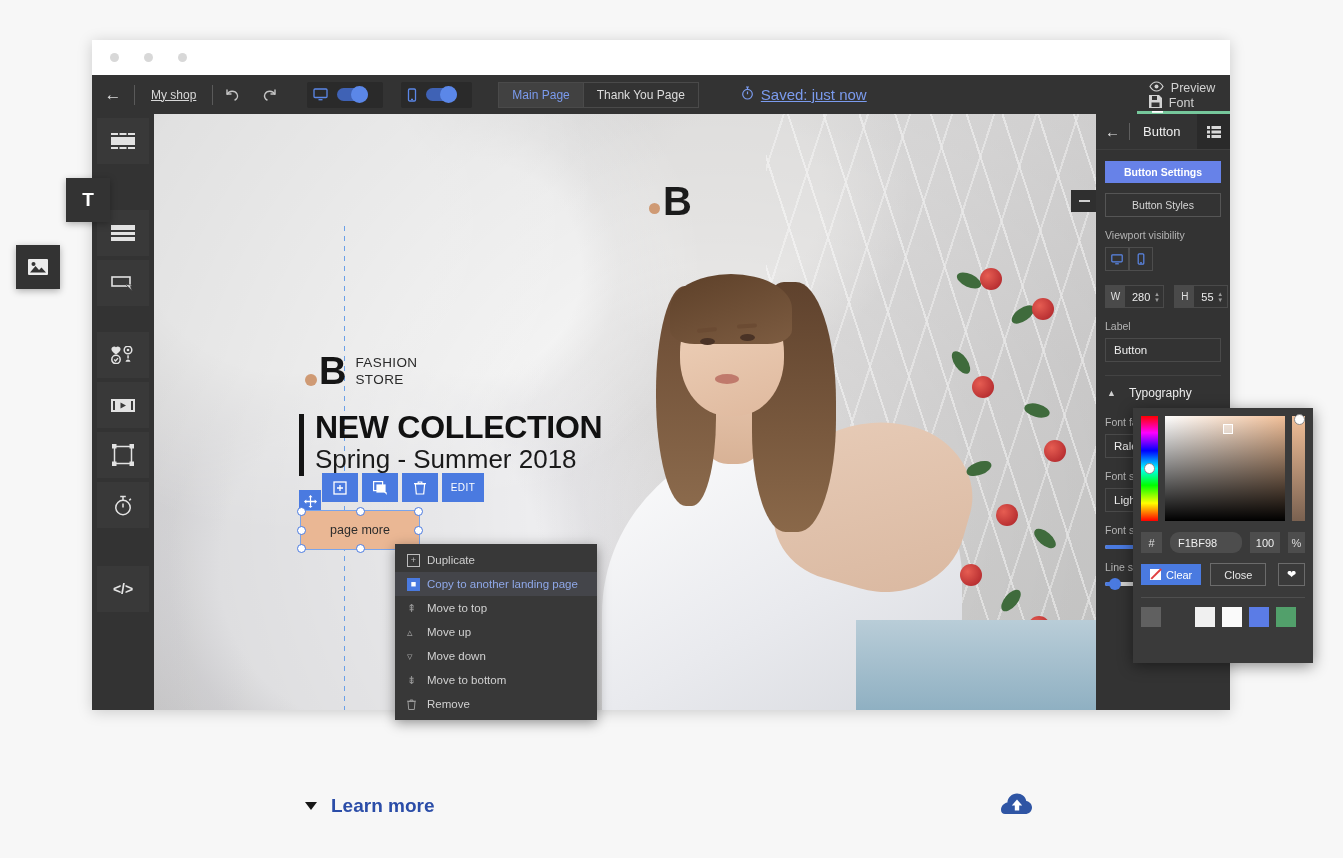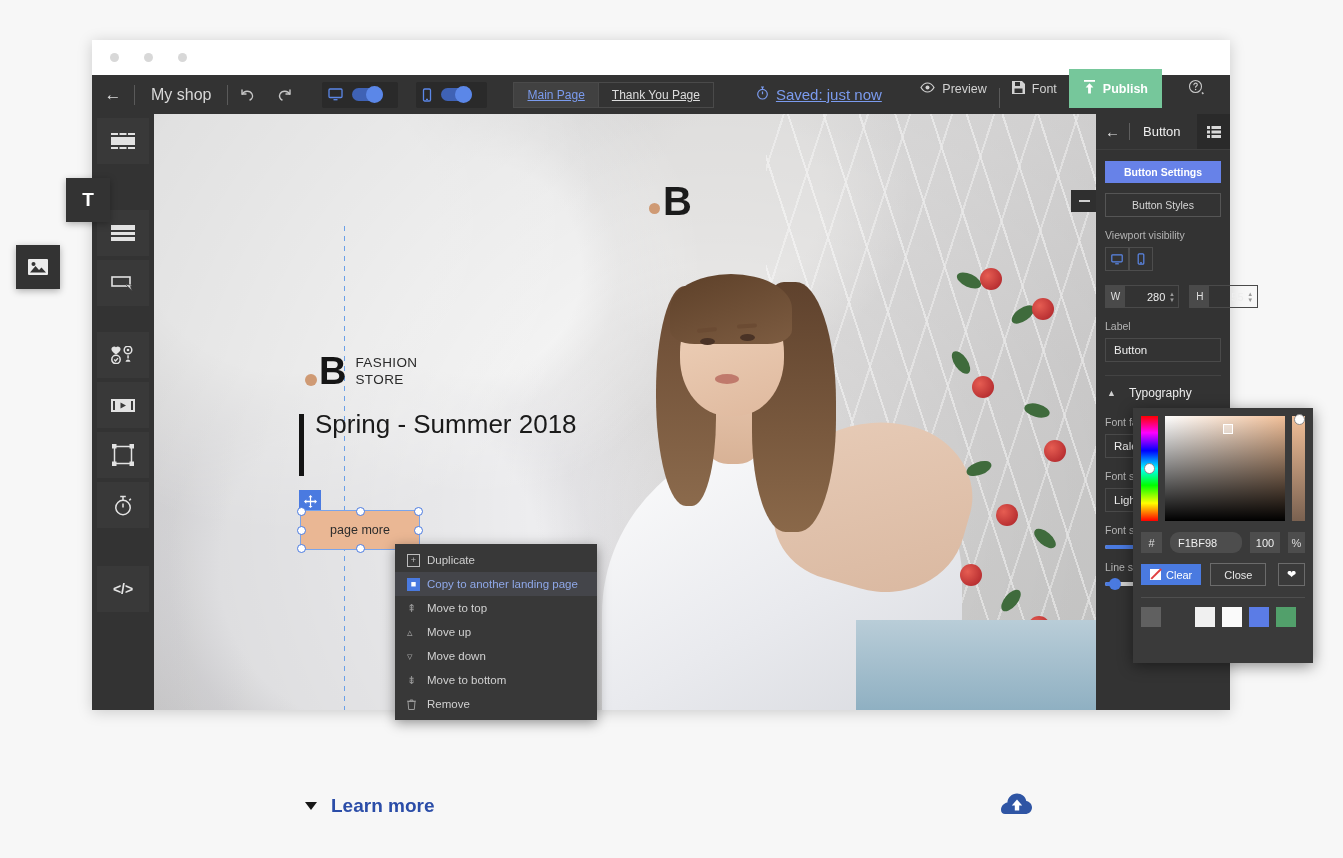--- a/index.html
+++ b/index.html
@@ -23,31 +23,31 @@
   .dot{width:9px;height:9px;border-radius:50%;background:#d8d8d8;margin-right:25px;}
 
   
   .toolbar{
     position:absolute;left:0;top:35px;width:100%;height:39px;background:#333333;
     display:flex;align-items:center;color:#cfcfcf;font-size:12.5px;
   }
   .tb-back{width:42px;display:flex;align-items:center;justify-content:center;
     font-size:17px;color:#dcdcdc;cursor:pointer;}
   .vdiv{width:1px;height:20px;background:#5a5a5a;}
-  .shop-name{padding:0 16px;color:#d8d8d8;font-size:16px;}
+  .shop-name{padding:0 16px;color:#d8d8d8;font-size:12px;text-decoration:underline;}
   .tb-icon{width:38px;height:39px;display:flex;align-items:center;justify-content:center;
     color:#c6c6c6;font-size:14px;cursor:pointer;}
   .tb-group{display:flex;align-items:center;background:#2a2a2a;height:26px;
     border-radius:2px;padding:0 6px;margin-left:18px;}
   .tgl{width:31px;height:13px;border-radius:7px;background:#3f62b5;position:relative;margin:0 9px;}
   .tgl::after{content:"";position:absolute;right:0;top:-2px;width:17px;height:17px;
     border-radius:50%;background:#5b87e8;}
   .dev-ic{color:#5b87e8;display:flex;align-items:center;}
   .pagetabs{display:flex;margin-left:26px;border:1px solid #4a4a4a;height:24px;}
-  .ptab{display:flex;align-items:center;padding:4px 13px;font-size:12px;color:#ddd;cursor:pointer;text-decoration:underline;}
+  .ptab{display:flex;align-items:center;padding:4px 13px;font-size:12px;color:#ddd;cursor:pointer;}
   .ptab.active{background:#414141;color:#7b9bee;}
   .ptab+.ptab{border-left:1px solid #4a4a4a;}
   .saved{display:flex;align-items:center;margin-left:42px;color:#7b9bee;font-size:15px;}
   .saved .lnk{text-decoration:underline;margin-left:7px;cursor:pointer;}
   .tb-act{display:flex;align-items:center;gap:7px;padding:0 12px;font-size:12.5px;
     color:#d2d2d2;cursor:pointer;height:39px;}
   .publish{background:#76c79b;color:#fff;font-weight:bold;padding:0 14px;}
   .help{width:44px;justify-content:center;}
 
   
@@ -187,21 +187,21 @@
   .btn-sec{height:22px;border:1px solid #555;color:#d6d6d6;font-size:10.5px;
     display:flex;align-items:center;justify-content:center;margin-top:10px;cursor:pointer;}
   .fld-label{font-size:10.5px;color:#b4b4b4;margin:12px 0 6px;}
   .vpgroup{display:flex;}
   .vp-btn{width:22px;height:22px;border:1px solid #4d4d4d;display:flex;align-items:center;
     justify-content:center;color:#5b87e8;cursor:pointer;}
   .wh-row{display:flex;gap:10px;margin-top:14px;}
   .wh{display:flex;align-items:center;border:1px solid #4a4a4a;height:21px;flex:1;}
   .wh-tag{width:19px;height:100%;background:#4a4a4a;display:flex;align-items:center;
     justify-content:center;font-size:10px;color:#e0e0e0;}
-  .wh-val{flex:1;padding-left:22px;font-size:11px;color:#ededed;}
+  .wh-val{flex:1;padding-left:7px;font-size:11px;color:#ededed;}
   .spin{width:13px;display:flex;flex-direction:column;align-items:center;
     justify-content:center;color:#9b9b9b;font-size:6px;line-height:6px;cursor:pointer;}
   .txtfield{height:22px;border:1px solid #4a4a4a;display:flex;align-items:center;
     padding-left:8px;font-size:11.5px;color:#ededed;cursor:text;}
   .hrline{height:1px;background:#434343;margin:13px 0 0;}
   .acc{display:flex;align-items:center;gap:13px;padding:10px 2px 4px;cursor:pointer;}
   .acc-car{font-size:9px;color:#cfcfcf;}
   .acc-tt{font-size:12px;color:#ececec;}
   .sl-wrap{margin-top:9px;height:4px;background:#cfcfcf;border-radius:2px;position:relative;}
   .sl-fill{position:absolute;left:0;top:0;height:100%;background:#4a7ae0;border-radius:2px;}
@@ -316,21 +316,21 @@
       <div class="saved">
         <span>
           <svg width="13" height="14" viewBox="0 0 13 14" fill="none" stroke="#7b9bee" stroke-width="1.2">
             <circle cx="6.5" cy="8.2" r="4.8"></circle>
               <path d="M6.5 8.2V5.6M5 1h3M6.5 1v2.4"></path>
           </svg>
         </span>
         <span class="lnk">Saved: just now</span>
       </div>
 
-      <div style="margin-left:auto;display:flex;align-items:flex-end;height:27px;">
+      <div style="margin-left:auto;display:flex;align-items:flex-start;height:27px;flex-direction:column;">
         <div class="tb-act">
           <span>
             <svg width="15" height="11" viewBox="0 0 15 11" fill="none" stroke="#d2d2d2" stroke-width="1.2">
               <path d="M1 5.5C3 2 6 1 7.5 1s4.5 1 6.5 4.5c-2 3.5-5 4.5-6.5 4.5S3 9 1 5.5z"></path>
               <circle cx="7.5" cy="5.5" r="2" fill="#d2d2d2" stroke="none"></circle>
             </svg>
           </span>
           <span>Preview</span>
         </div>
         <div class="vdiv"></div>
@@ -479,23 +479,46 @@
       <span class="dt"></span>
       <span class="bb">B</span>
       <span class="txt">
         <span>FASHION</span><br>
         <span>STORE</span>
       </span>
     </div>
 
     <div class="headline">
       <div class="bar"></div>
+      <div class="h1">NEW COLLECTION</div>
       <div class="h2">Spring - Summer 2018</div>
     </div>
 
+    <div class="eltb">
+      <div class="eltb-btn">
+        <svg width="14" height="14" viewBox="0 0 14 14" fill="none" stroke="#fff" stroke-width="1.3">
+          <rect x="1" y="1" width="12" height="12"></rect>
+            <path d="M7 4v6M4 7h6"></path>
+        </svg>
+      </div>
+      <div class="eltb-btn">
+        <svg width="15" height="14" viewBox="0 0 15 14" fill="none" stroke="#fff" stroke-width="1.2">
+          <rect x="0.6" y="0.6" width="9" height="9"></rect>
+          <rect x="4" y="4" width="8" height="7" fill="#fff"></rect>
+          <path d="M11 11l3 3-.6-3z" fill="#fff" stroke="none"></path>
+        </svg>
+      </div>
+      <div class="eltb-btn">
+        <svg width="12" height="14" viewBox="0 0 12 14" fill="none" stroke="#fff" stroke-width="1.2">
+          <path d="M1.4 3h9.2l-.9 10H2.3z"></path>
+            <path d="M0 2.6h12M4.2 1h3.6v1.6H4.2z"></path>
+        </svg>
+      </div>
+      <div class="eltb-btn edit">EDIT</div>
+    </div>
 
     <div class="movehandle">
       <svg width="13" height="13" viewBox="0 0 13 13" fill="#fff">
         <path d="M6.5 0l2 2.2h-1.4v3.6h3.6V4.4L13 6.5l-2.3 2.2V7.3H7.1v3.6h1.4L6.5 13l-2-2.1h1.4V7.3H2.3v1.4L0 6.5l2.3-2.1v1.4h3.6V2.2H4.5z"></path>
       </svg>
     </div>
 
     <div class="selbox" style="background: rgb(234, 183, 148);">
       <span>page more</span>
       <i class="hdl" style="left:-4px;top:-4px"></i>

